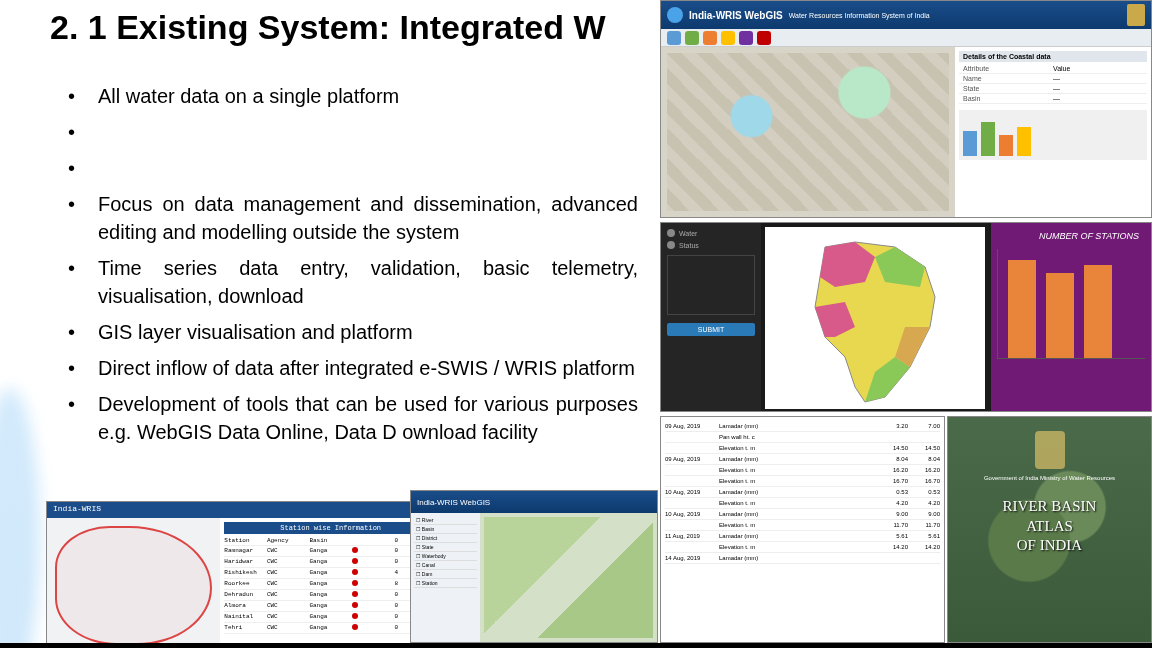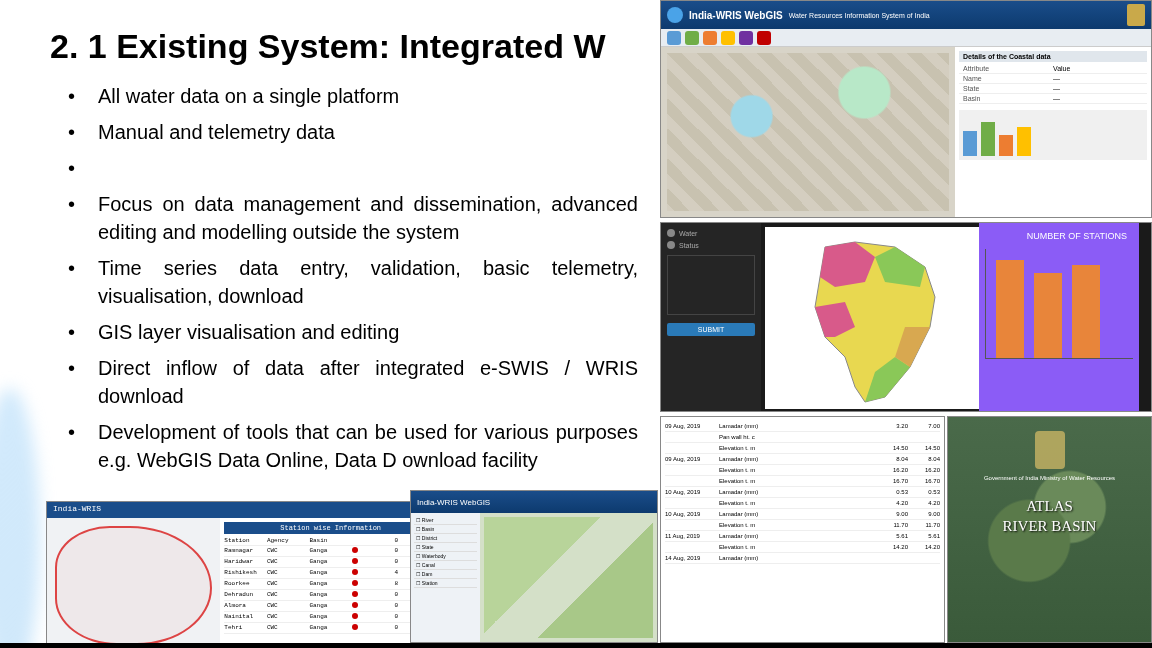--- a/index.html
+++ b/index.html
@@ -17,21 +17,21 @@
     bottom: 0;
     width: 60px;
     height: 300px;
     background: linear-gradient(135deg, rgba(180,220,250,0.6), rgba(100,180,240,0.3));
     filter: blur(8px);
     border-radius: 50%;
     transform: translate(-20px, 40px);
   }
   .title {
     position: absolute;
-    top: 27px;
+    top: 8px;
     left: 50px;
     font-size: 34px;
     font-weight: bold;
     color: #000;
   }
   .bullets {
     position: absolute;
     top: 82px;
     left: 68px;
     width: 570px;
@@ -158,21 +158,21 @@
   .dark-left .row { display:flex; gap:4px; align-items:center; margin-bottom:4px;}
   .dark-left .dot { width:8px;height:8px;border-radius:50%;background:#888;}
   .dark-map {
     position:absolute; left:104px; top:4px; width:220px; height:182px; background:#fff;
   }
   .india-shape {
     position:relative; width:100%; height:100%;
   }
   .india-shape svg { width:100%; height:100%; }
   .dark-right {
-    position:absolute; right:12px; top:0; width:160px; height:100%; background:#8b5cf6; padding:6px;
+    position:absolute; right:0; top:0; width:160px; height:100%; background:#701a75; padding:6px;font-style:italic;
   }
   .dark-bars {
     margin-top:20px; height:110px; display:flex; align-items:flex-end; gap:10px; padding:0 10px; border-left:1px solid #555; border-bottom:1px solid #555;
   }
   .dark-bars div{width:28px; background:#e8853a;}
   .dark-bars div:nth-child(1){height:90%;}
   .dark-bars div:nth-child(2){height:78%;}
   .dark-bars div:nth-child(3){height:85%;}
   .dark-num {
     position:absolute; top:8px; right:12px; font-size:9px; color:#fff;
@@ -275,40 +275,39 @@
 
 <div class="title">2. 1 Existing System: Integrated W</div>
 
 <div class="bullets">
   <div class="bullet-row">
       <div class="bullet-dot">•</div>
       <div class="bullet-text">All water data on a single platform</div>
     </div>
   <div class="bullet-row">
       <div class="bullet-dot">•</div>
-      <div class="bullet-text">Manual and telemetry data</div>
     </div>
   <div class="bullet-row">
       <div class="bullet-dot">•</div>
     </div>
   <div class="bullet-row">
       <div class="bullet-dot">•</div>
       <div class="bullet-text justify">Focus on data management and dissemination, advanced editing  and modelling outside the system</div>
     </div>
   <div class="bullet-row">
       <div class="bullet-dot">•</div>
       <div class="bullet-text justify">Time series data entry, validation, basic telemetry, visualisation, download</div>
     </div>
   <div class="bullet-row">
       <div class="bullet-dot">•</div>
-      <div class="bullet-text">GIS layer visualisation and editing</div>
-    </div>
-  <div class="bullet-row">
-      <div class="bullet-dot">•</div>
-      <div class="bullet-text justify">Direct inflow of data after integrated e-SWIS / WRIS download</div>
+      <div class="bullet-text">GIS layer visualisation and platform</div>
+    </div>
+  <div class="bullet-row">
+      <div class="bullet-dot">•</div>
+      <div class="bullet-text justify">Direct inflow of data after integrated e-SWIS / WRIS platform</div>
     </div>
   <div class="bullet-row">
       <div class="bullet-dot">•</div>
       <div class="bullet-text justify">Development of tools that can be used for various purposes e.g. WebGIS Data Online, Data D  ownload facility</div>
     </div>
 </div>
 
 <div class="shot shot-wris">
   <div class="wris-header">
     <div class="wris-logo"></div>
@@ -563,18 +562,19 @@
       </div>
     </div>
 </div>
 
 <div class="shot shot-b4">
   <div class="b4-bg"></div>
   <div class="b4-emblem"></div>
   <div class="b4-sub">Government of India
 Ministry of Water Resources</div>
   <div class="b4-title">
+    <div>RIVER BASIN</div>
     <div>ATLAS</div>
-    <div>RIVER BASIN</div>
+    <div>OF INDIA</div>
   </div>
 </div>
 
 <div class="black-strip"></div>
 
 </body></html>

